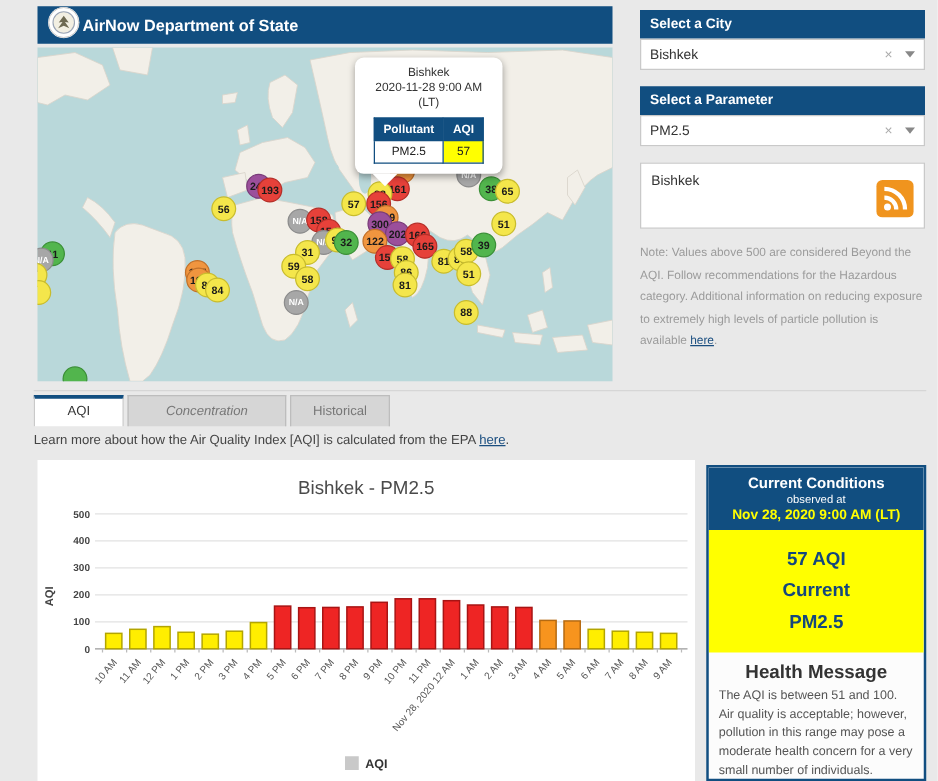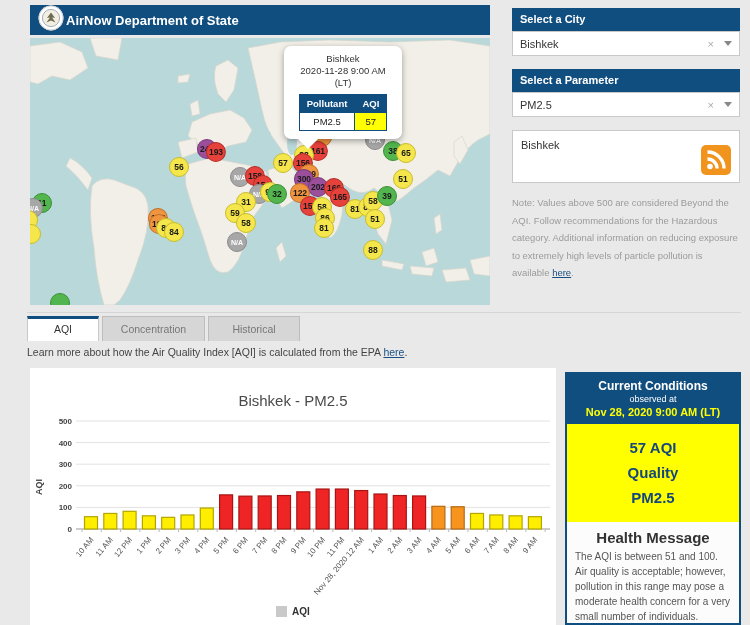--- a/index.html
+++ b/index.html
@@ -45,31 +45,31 @@
             font-size:11px;color:#333;padding:8px;box-sizing:border-box;}
   .rss{position:absolute;right:8px;bottom:5px;cursor:pointer;}
   .note{margin-top:11px;font-size:9.5px;color:#9b9b9b;line-height:1.85;}
   .note a{color:#1a4e80;}
 
   
   .tabs-row{position:absolute;left:27px;top:312px;width:714px;border-top:1px solid #d6d6d6;
             display:flex;align-items:flex-end;height:28px;}
   .tab{background:#d6d6d6;border:1px solid #bdbdbd;border-bottom:none;color:#777;font-size:10.5px;
        text-align:center;padding:6px 0;margin-right:3px;cursor:pointer;box-sizing:border-box;}
-  .tab.t0{width:72px;} .tab.t1{width:103px;} .tab.t2{width:92px;}
+  .tab.t0{width:72px;} .tab.t1{width:127px;font-style:italic;} .tab.t2{width:80px;}
   .tab.active{background:#fff;color:#333;border-top:3px solid #114e80;padding-top:4px;margin-top:-3px;
               border-left:1px solid #c9c9c9;border-right:1px solid #c9c9c9;}
 
   .learn-more{position:absolute;left:27px;top:346px;font-size:10.5px;color:#444;}
   .learn-more a{color:#1a4e80;}
 
   
   .chart-panel{position:absolute;left:30px;top:368px;width:526px;height:257px;background:#fff;
                box-sizing:border-box;}
-  .chart-title{text-align:center;font-size:15px;color:#4a4a4a;padding-top:24px;}
+  .chart-title{text-align:center;font-size:15px;color:#4a4a4a;padding-top:14px;}
   .legend{position:absolute;left:0;right:0;bottom:8px;text-align:center;font-size:10px;
           font-weight:bold;color:#333;}
   .legend-swatch{display:inline-block;width:11px;height:11px;background:#c9c9c9;
                  vertical-align:-2px;margin-right:5px;}
 
   
   .cc-panel{position:absolute;left:565px;top:372px;width:176px;height:253px;border:2px solid #114e80;
             box-sizing:border-box;background:#fcfcfc;overflow:hidden;}
   .cc-head{background:#114e80;text-align:center;padding:5px 3px 6px;}
   .cc-title{color:#fff;font-size:12px;font-weight:bold;}
@@ -333,20 +333,20 @@
   </div>
 
   <div class="cc-panel">
     <div class="cc-head">
       <div class="cc-title">Current Conditions</div>
       <div class="cc-observed">observed at</div>
       <div class="cc-date">Nov 28, 2020 9:00 AM (LT)</div>
     </div>
     <div class="cc-yellow">
       <div>57 AQI</div>
-      <div>Quality</div>
+      <div>Current</div>
       <div>PM2.5</div>
     </div>
     <div class="cc-health-title">Health Message</div>
     <div class="cc-health">The AQI is between 51 and 100. Air quality is acceptable; however, pollution in this range may pose a moderate health concern for a very small number of individuals. People who are unusually sensitive to ozone or particle pollution may experience respiratory symptoms.</div>
   </div>
 
 </div>
 
 </body></html>

